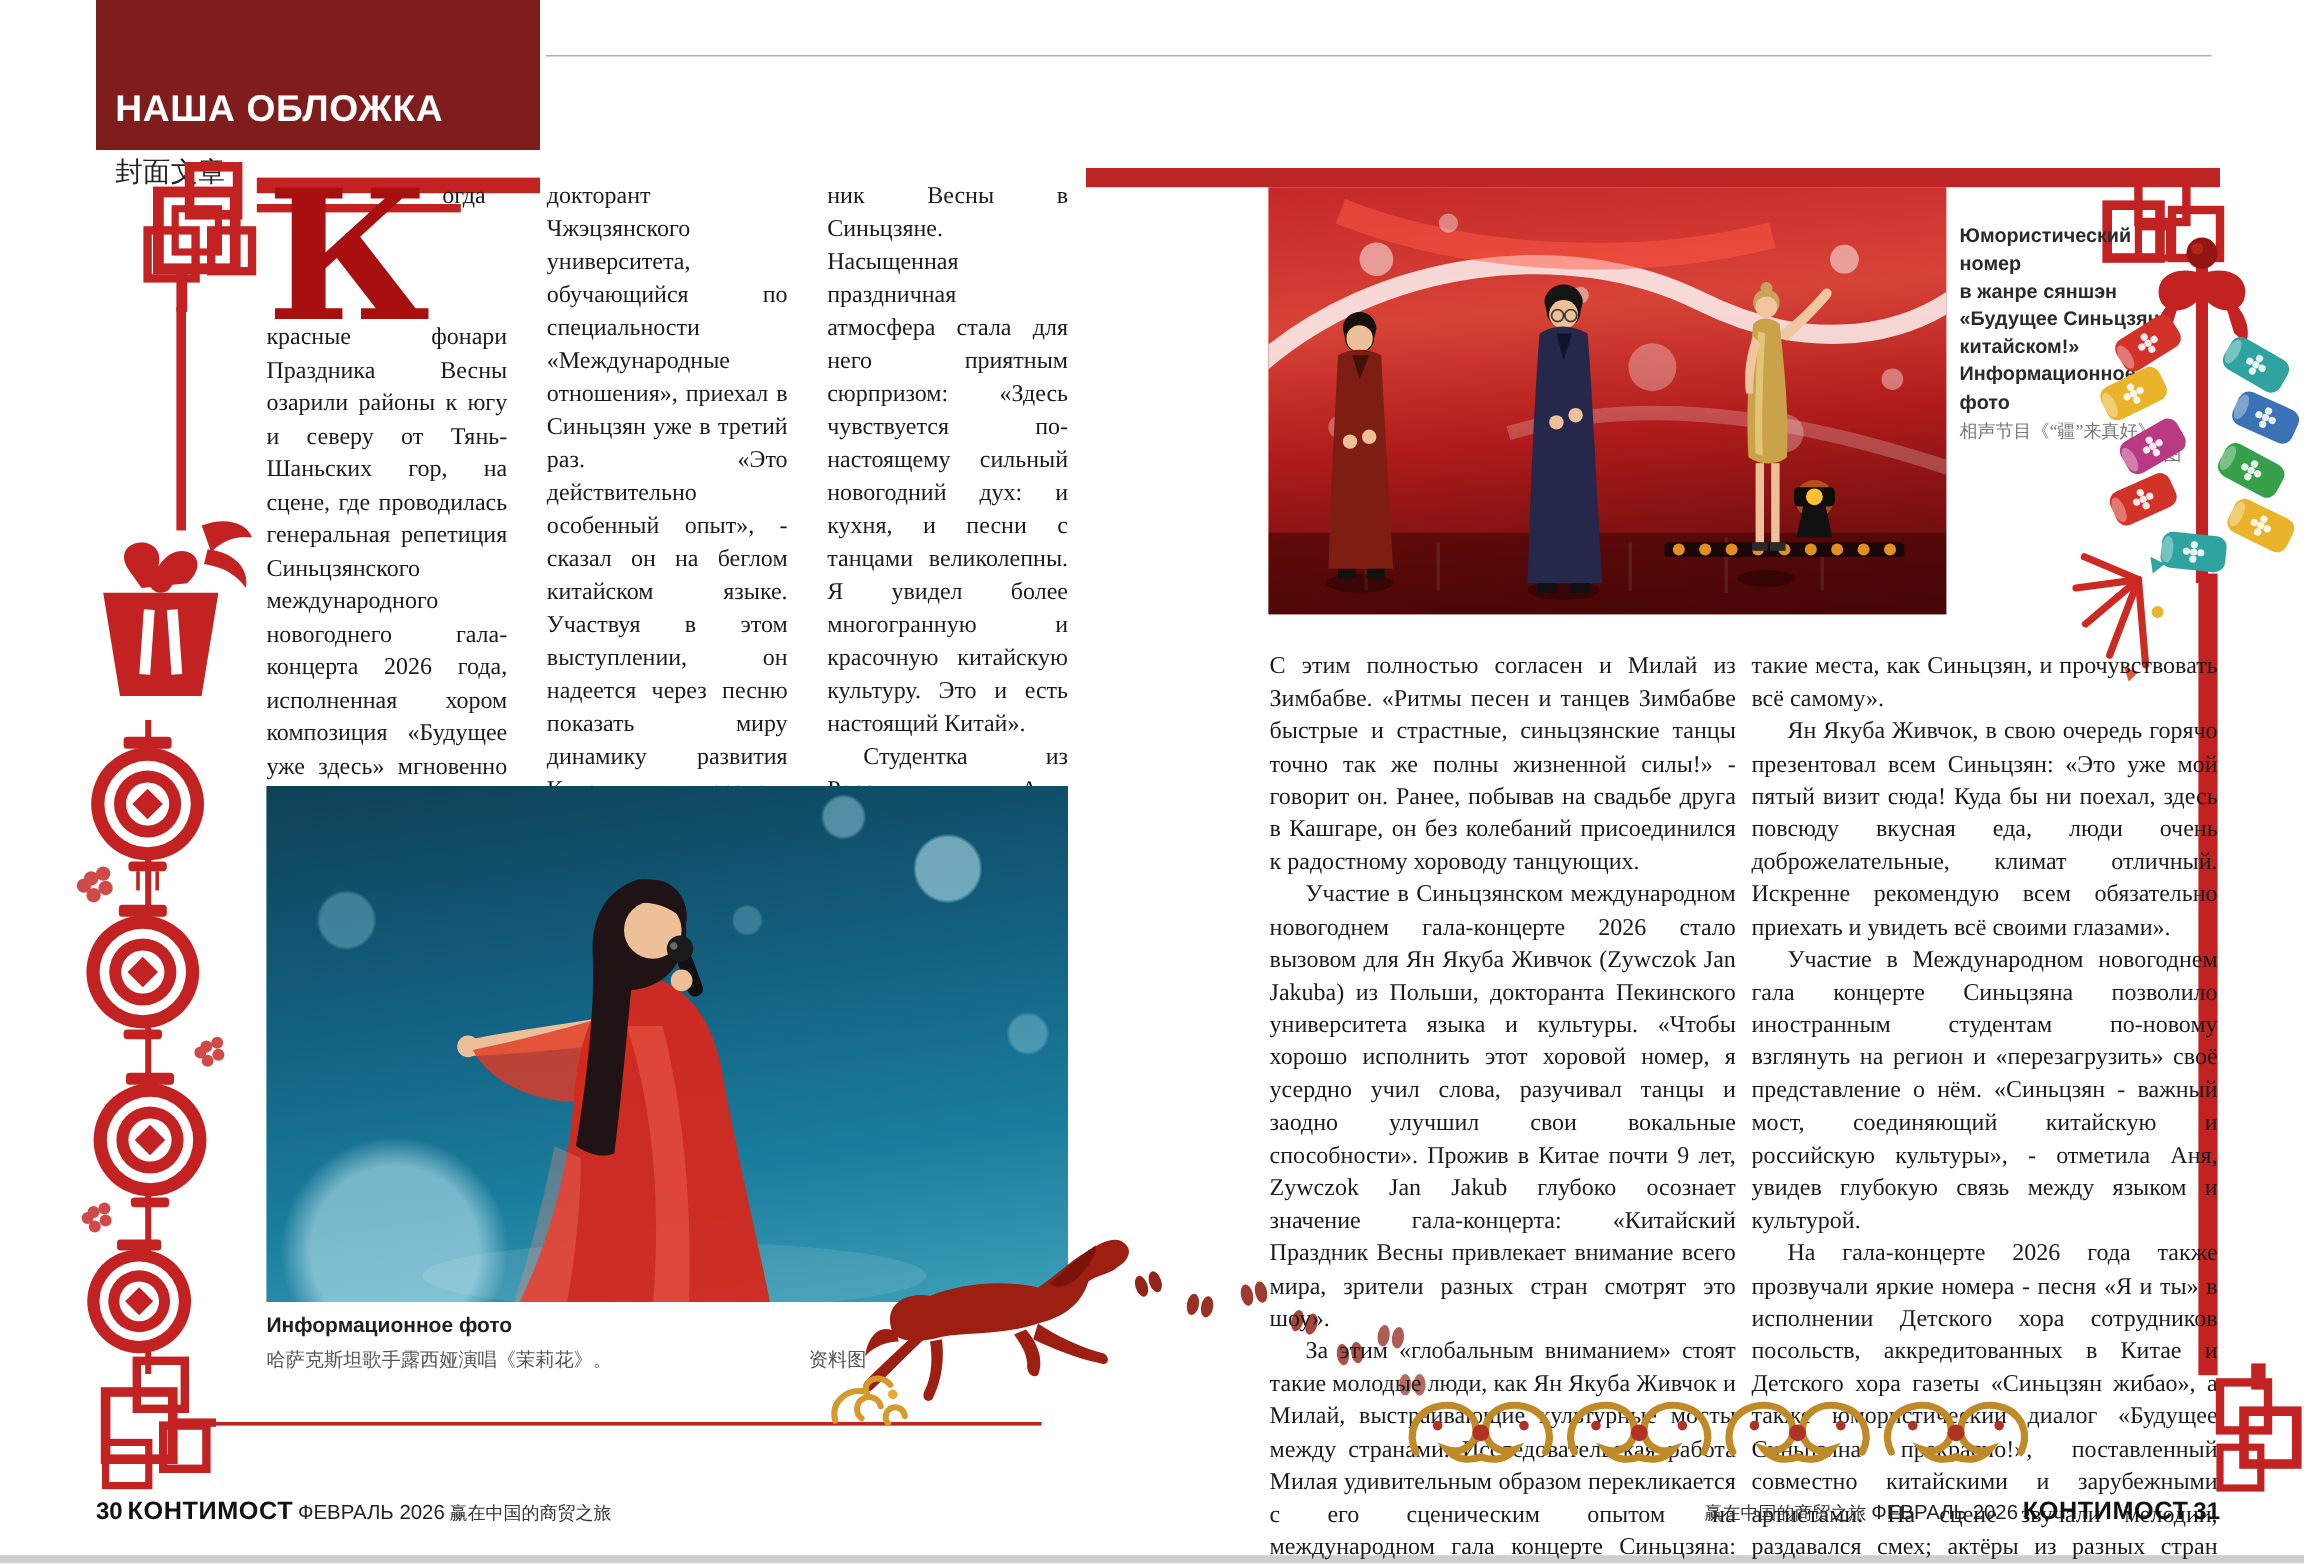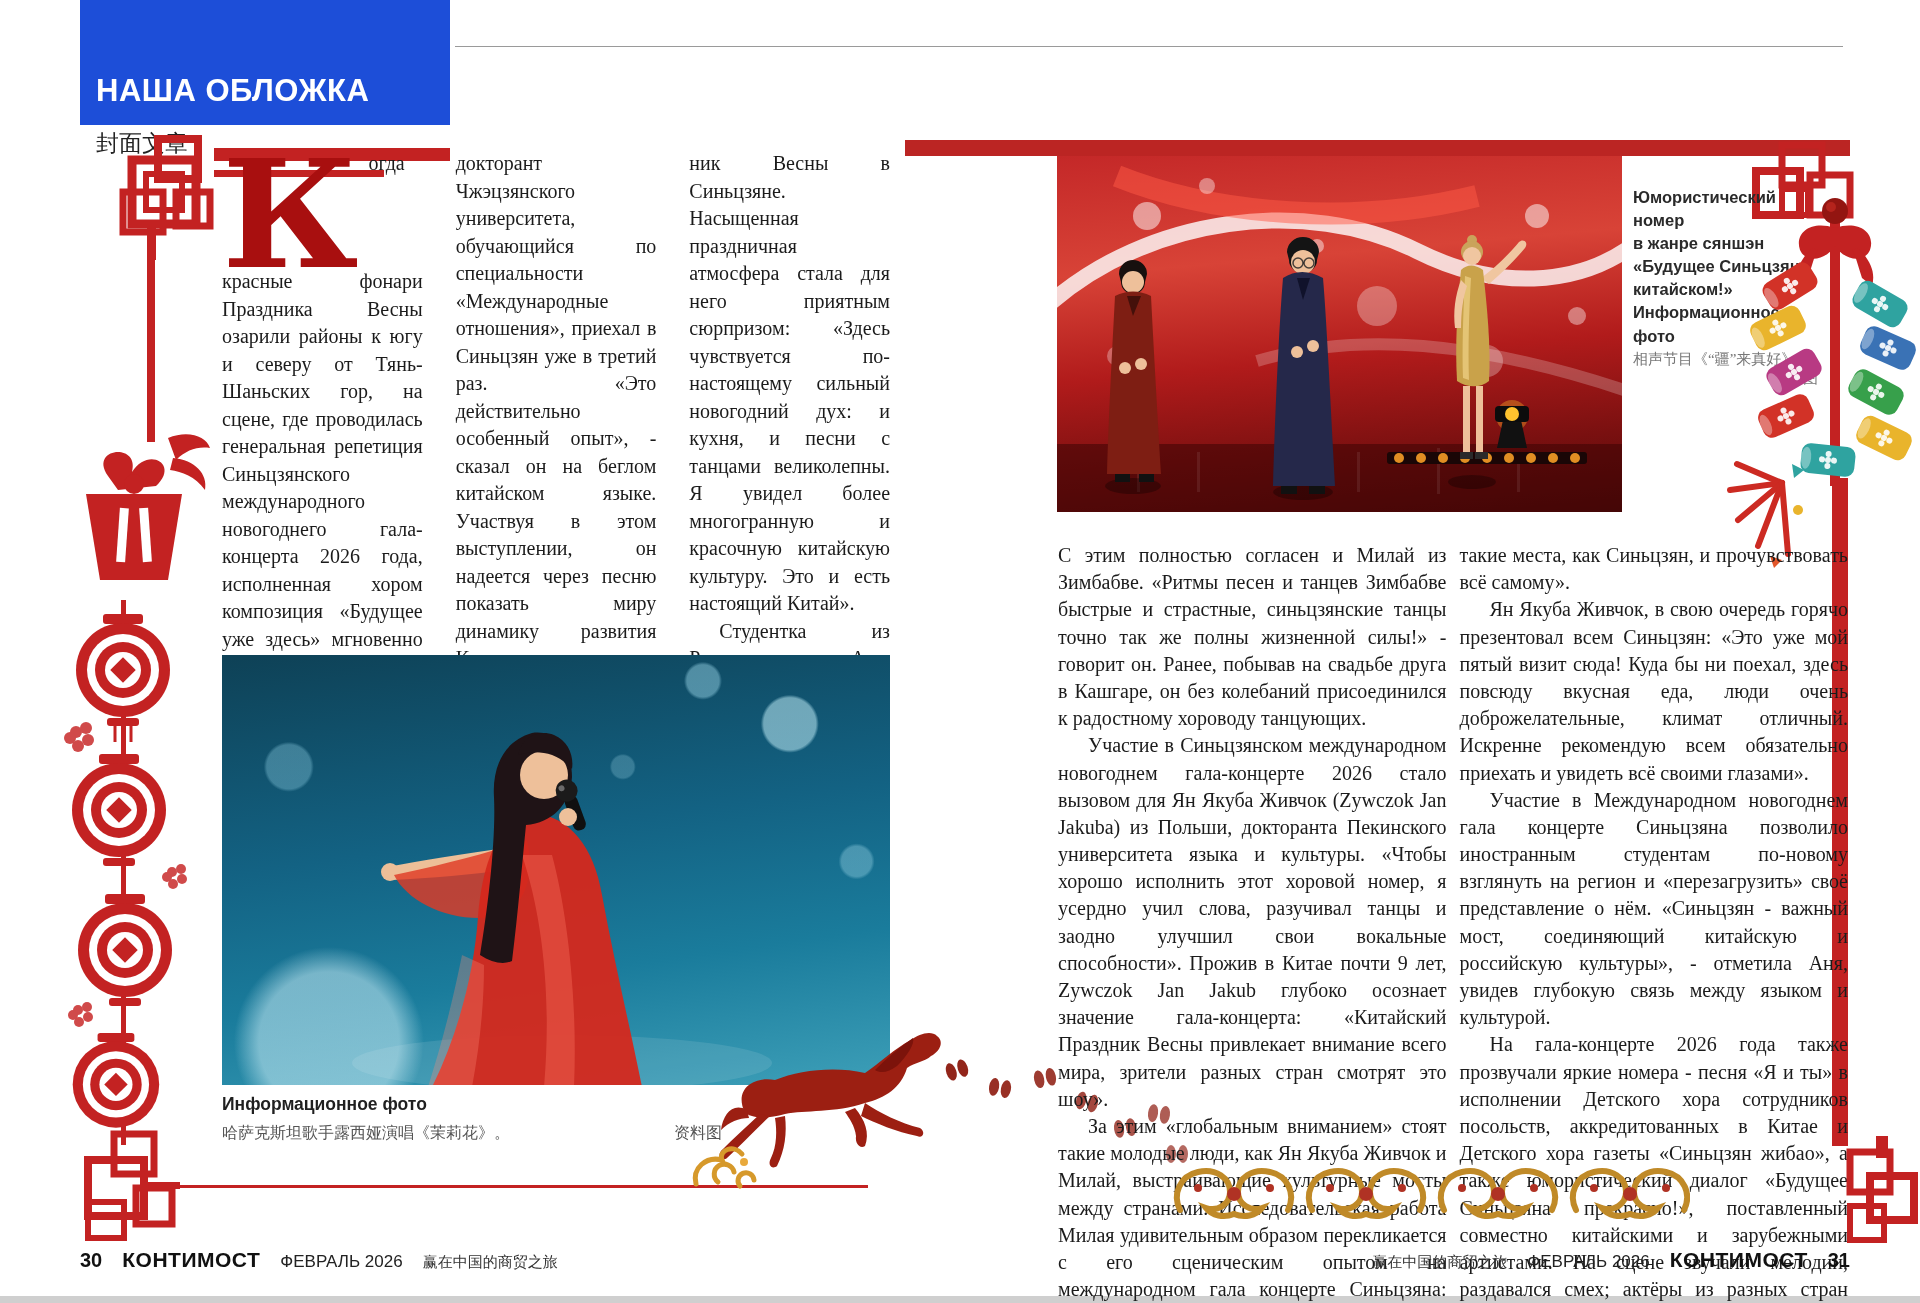--- a/index.html
+++ b/index.html
@@ -3,21 +3,21 @@
 <meta charset="utf-8">
 <style>
   html,body{margin:0;padding:0}
   body{
     width:1920px;height:1303px;position:relative;background:#ffffff;
     font-family:"Liberation Serif",serif;color:#1b1b1b;overflow:hidden;
   }
   .abs{position:absolute}
   
   .red-block{
-    left:80px;top:0;width:370px;height:125px;background:#1d4ed8;
+    left:80px;top:0;width:370px;height:125px;background:#7f1d1d;
     display:flex;align-items:flex-end;padding:0 0 16px 16px;box-sizing:border-box;
   }
   .red-block .t{
     color:#fff;font-family:"Liberation Sans",sans-serif;font-weight:bold;
     font-size:31px;letter-spacing:.5px;
   }
   .zh-label{left:96px;top:128px;font-size:23px;color:#222;font-family:"Liberation Sans",sans-serif}
   .top-rule{left:455px;top:46px;width:1388px;height:1px;background:#9a9a9a}
   .bottom-strip{left:0;top:1296px;width:1920px;height:7px;background:#cfcfcf}
   
@@ -57,21 +57,21 @@
   .cap-right{left:1633px;top:186px;width:185px;font-family:"Liberation Sans",sans-serif}
   .cap-right p{margin:0;font-size:16.5px;font-weight:600;color:#2a2a2a;line-height:1.4}
   .cap-right .zh{font-family:"Liberation Serif",serif;font-weight:normal;font-size:15px;color:#777;margin-top:2px}
   .cap-right .credit{text-align:right;font-family:"Liberation Serif",serif;font-weight:normal;font-size:15px;color:#777}
   
   .vline-left{left:147px;top:256px;width:8px;height:186px;background:#c32222}
   .hline-bl{left:180px;top:1185px;width:688px;height:3px;background:#c32222}
   .right-bar{left:905px;top:140px;width:945px;height:16px;background:#bb2523}
   .ribbon{left:1832px;top:478px;width:16px;height:668px;background:#c32222}
   
-  .footer{top:1248px;display:flex;align-items:baseline;gap:20px;font-family:"Liberation Sans",sans-serif}
+  .footer{top:1248px;display:flex;align-items:baseline;gap:4px;font-family:"Liberation Sans",sans-serif}
   .footer .pg{font-size:20px;font-weight:bold;color:#111}
   .footer .brand{font-size:21px;font-weight:bold;letter-spacing:.5px;color:#111}
   .footer .date{font-size:17px;color:#222}
   .footer .zhf{font-size:15px;color:#333;font-family:"Liberation Serif",serif}
   .footer-left{left:80px}
   .footer-right{right:70px}
 </style>
 </head>
 <body>
 

